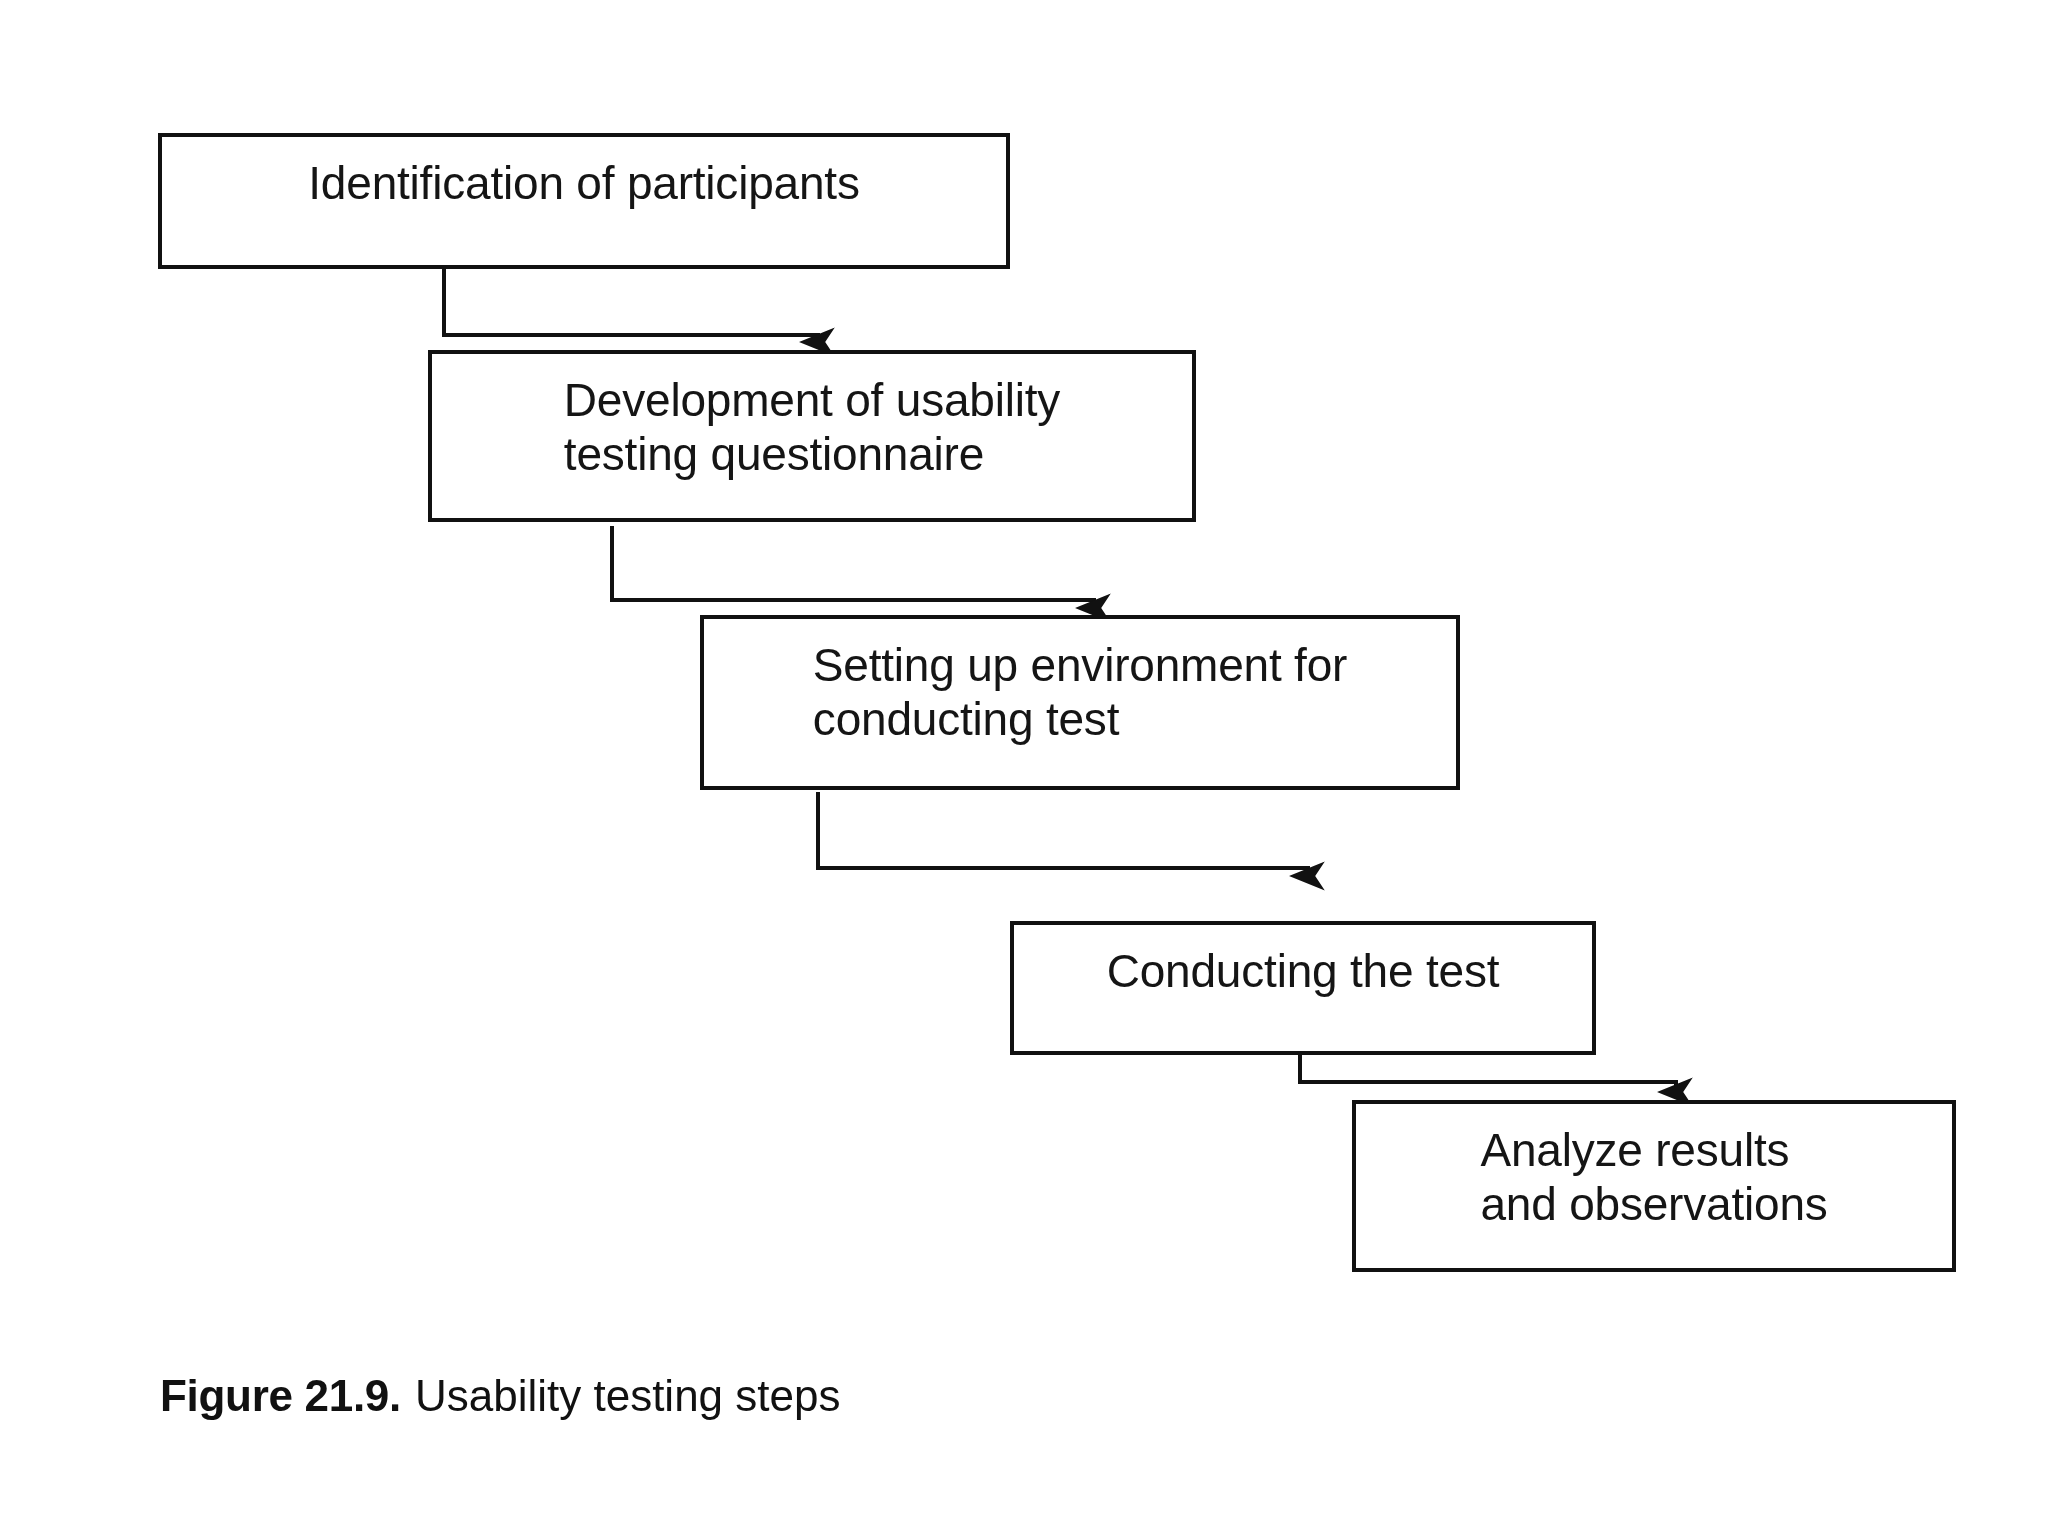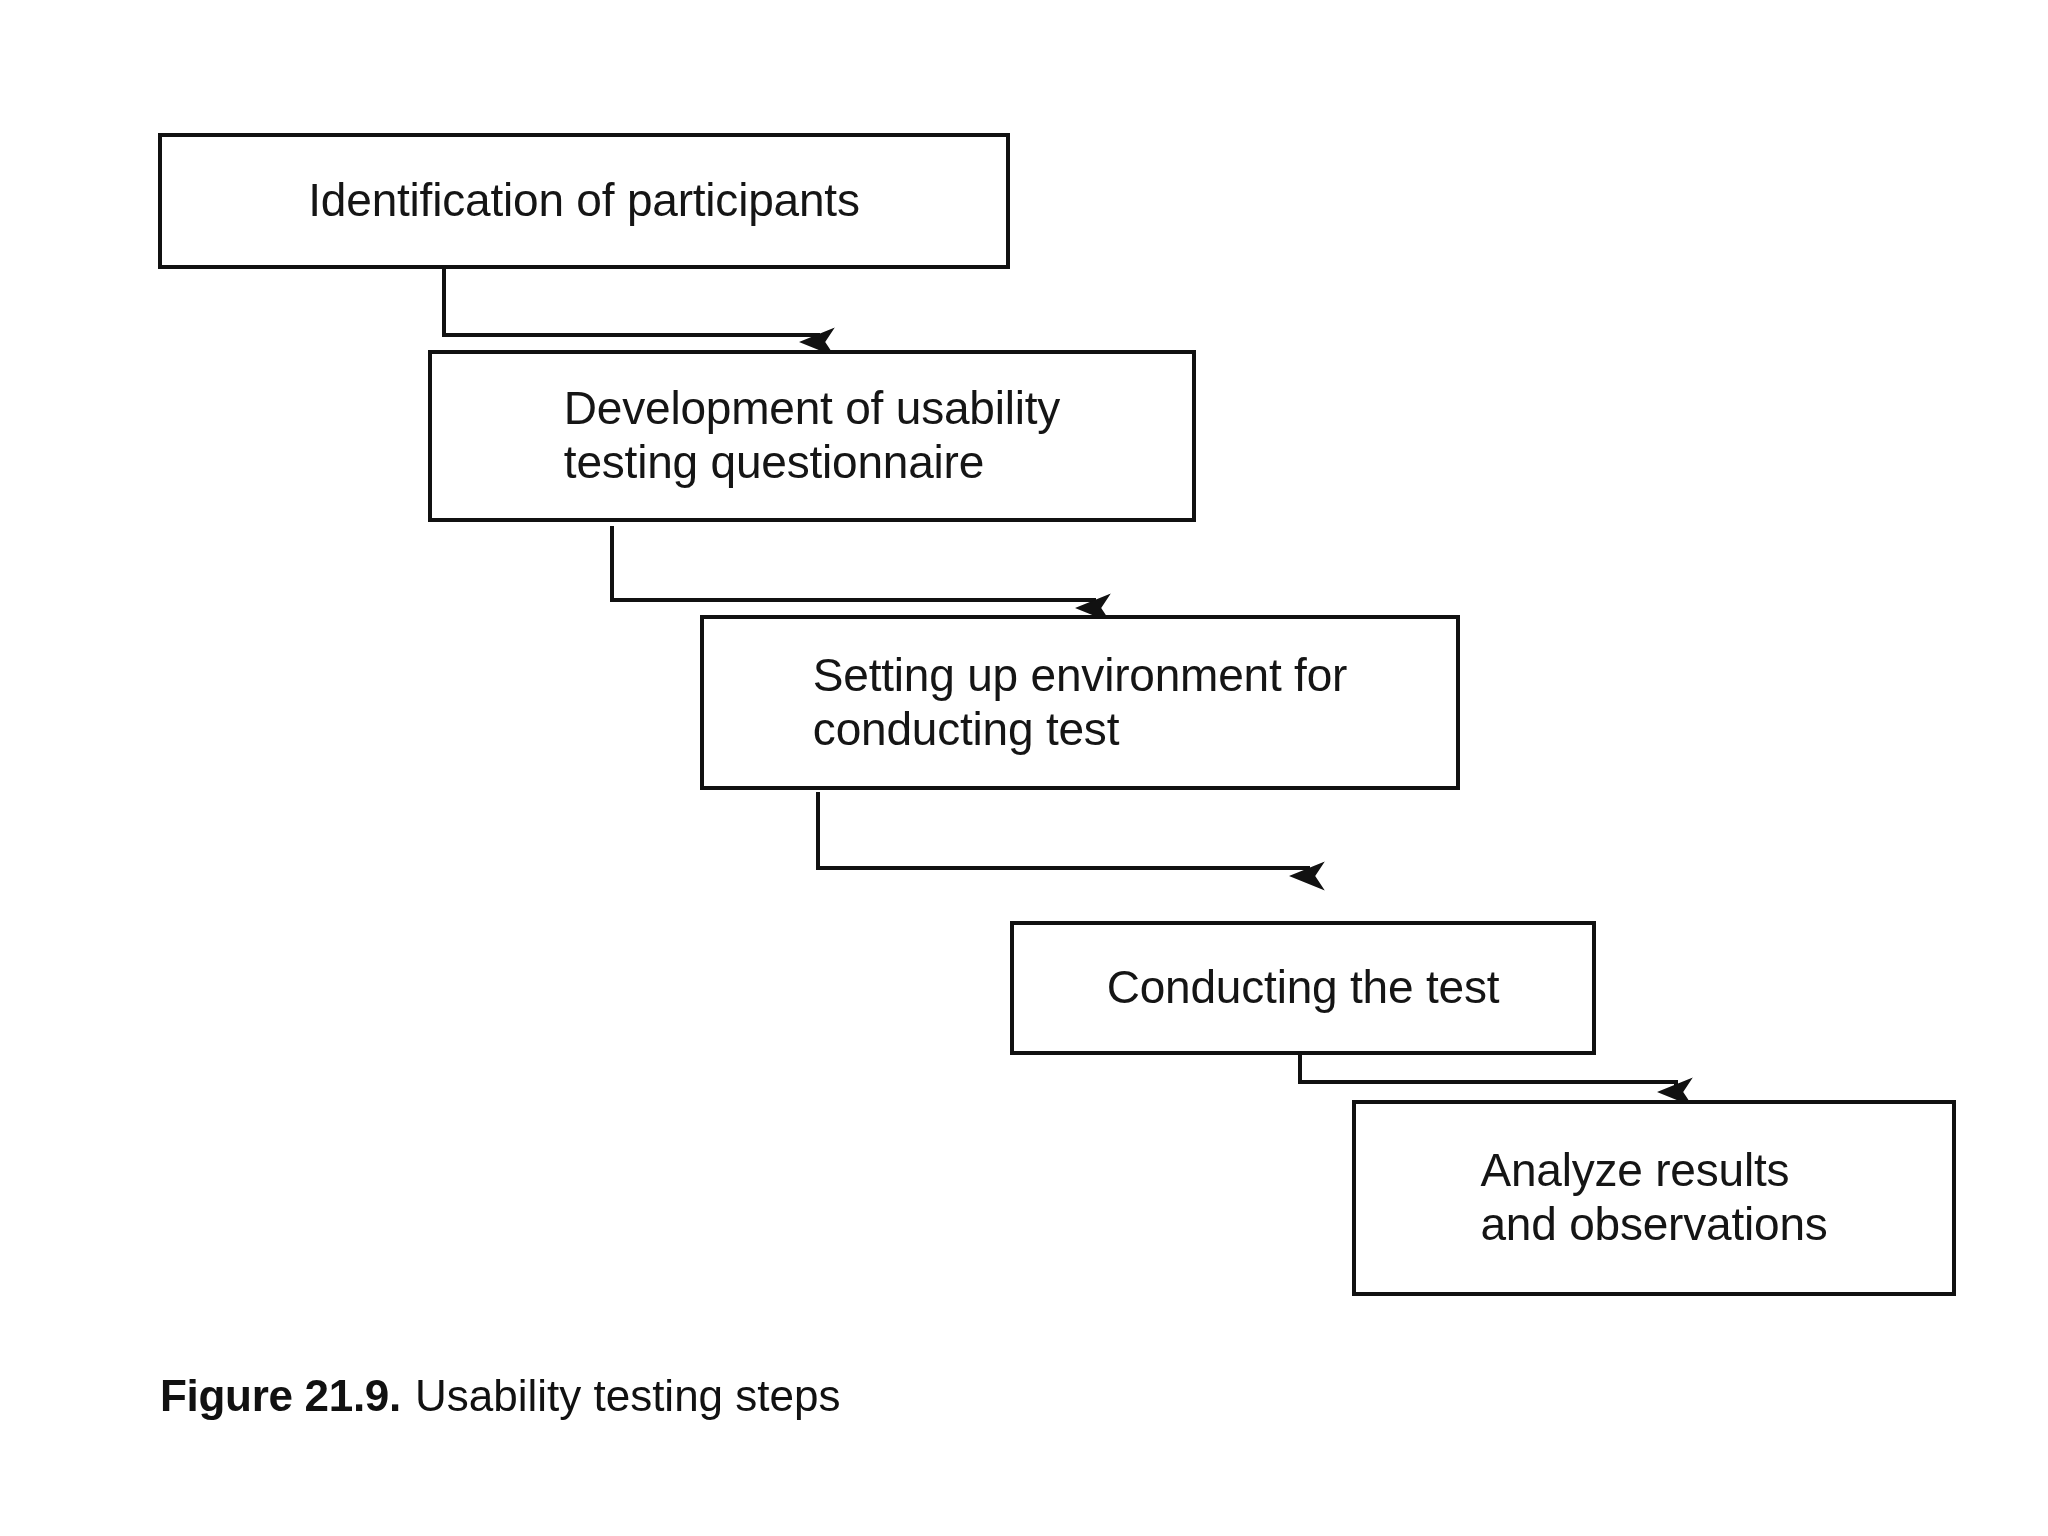--- a/index.html
+++ b/index.html
@@ -25,39 +25,38 @@
     top: 0;
     width: 2048px;
     height: 1536px;
   }
   .flow-box {
     position: absolute;
     box-sizing: border-box;
     background: #ffffff;
     border: 4px solid #111111;
     display: flex;
-    align-items: center;
     justify-content: center;
-    padding: 6px 18px;
+    padding: 20px 18px;
   }
   .flow-box .box-label {
     font-family: "Liberation Sans", sans-serif;
     font-size: 46px;
     line-height: 1.17;
     color: #151515;
     text-align: left;
     white-space: pre-line;
     letter-spacing: -0.2px;
   }
   
   #box-1 { left: 158px;  top: 133px;  width: 852px;  height: 136px; }
   #box-2 { left: 428px;  top: 350px;  width: 768px;  height: 172px; }
   #box-3 { left: 700px;  top: 615px;  width: 760px;  height: 175px; }
   #box-4 { left: 1010px; top: 885px;  width: 586px;  height: 134px; margin-top: 36px; }
-  #box-5 { left: 1352px; top: 1100px; width: 604px;  height: 196px; }
+  #box-5 { left: 1352px; top: 1100px; width: 604px;  height: 172px; }
 
   #box-1 .box-label { text-align: center; }
   #box-4 .box-label { text-align: center; }
 
   .caption {
     position: absolute;
     left: 160px;
     top: 1368px;
     font-size: 44px;
     line-height: 1.25;

